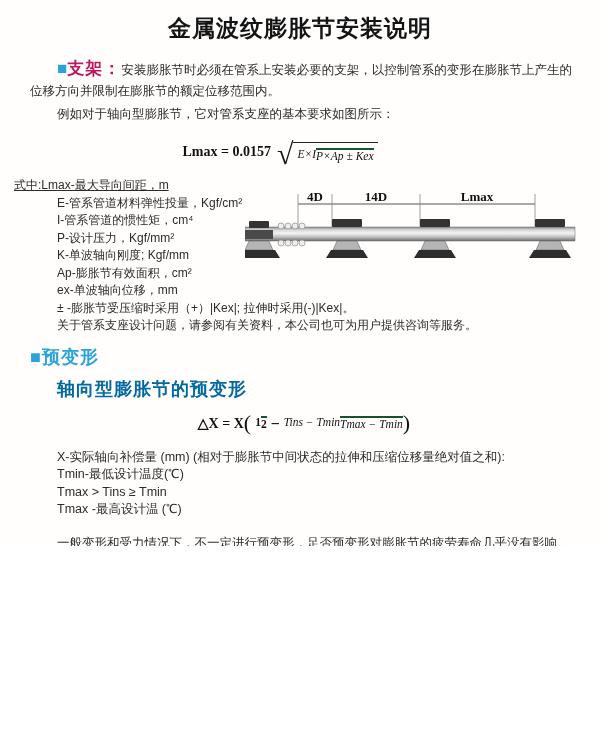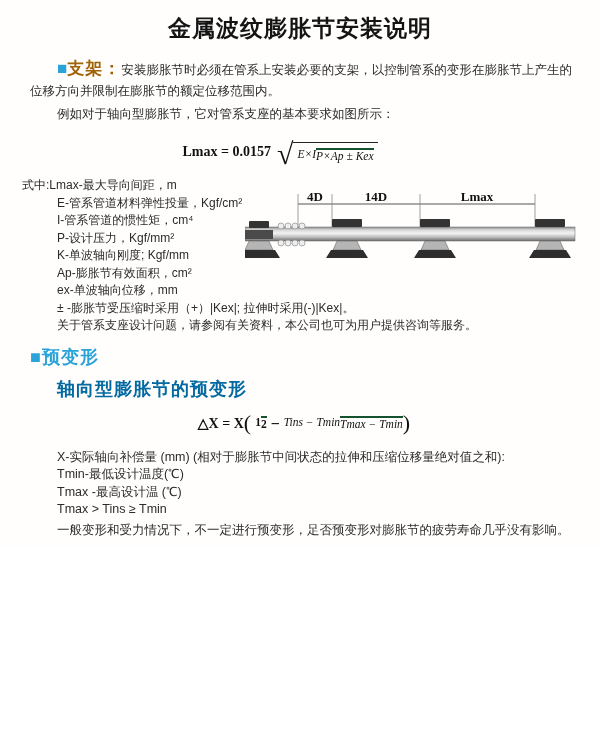--- a/index.html
+++ b/index.html
@@ -28,21 +28,21 @@
     text-indent:27px;
     text-align:justify;
   }
   .indent-line {
     margin:0 28px 0 57px;
     font-size:12.5px;
     line-height:17.5px;
   }
   
   .sec-marker { color:#29a3d8; font-size:17px; font-weight:bold; }
-  .runin-heading { color:#a16207; font-size:17px; font-weight:bold; letter-spacing:1px; }
+  .runin-heading { color:#be185d; font-size:17px; font-weight:bold; letter-spacing:1px; }
   .block-heading {
     margin:10px 0 4px 30px;
     color:#29a3d8; font-size:18px; font-weight:bold; letter-spacing:1px;
   }
   .sub-heading {
     margin:8px 0 6px 57px;
     color:#0369a1; font-size:18px; font-weight:bold; letter-spacing:1px;
   }
   .sub-heading2 {
     margin:8px 0 4px 42px;
@@ -60,21 +60,21 @@
   .frac .den { border-top:2px solid #14532d; }
   .frac.upright { font-style:normal; font-weight:bold; }
   .sqrt { display:inline-flex; align-items:flex-start; margin-left:6px; }
   .sqrt-sign { font-size:30px; line-height:26px; font-weight:normal; transform:translateY(2px); }
   .sqrt-body { border-top:1.5px solid #222; padding:1px 4px 0 4px; margin-top:3px; }
   .paren { font-size:22px; font-weight:normal; line-height:20px; transform:translateY(-1px); }
   .fx-gap { width:4px; }
   
   .defs { margin-top:5px; }
   .def-line { margin-left:57px; font-size:12px; line-height:17.5px; color:#2b2b2b; }
-  .def-line.lead { margin-left:22px; }
+  .def-line.lead { margin-left:14px;text-decoration:underline; }
   
   .diagram { position:absolute; top:190px; left:245px; }
 </style>
 </head>
 <body>
 
 <div class="page">
 
   <div class="doc-title">金属波纹膨胀节安装说明</div>
 
@@ -184,19 +184,19 @@
     <span class="fx-gap"></span>
     <span class="frac">
       <span class="num">Tins − Tmin</span>
       <span class="den">Tmax − Tmin</span>
     </span>
     <span class="paren">)</span>
   </div>
 
   <p class="indent-line" style="margin-top:4px">X-实际轴向补偿量 (mm) (相对于膨胀节中间状态的拉伸和压缩位移量绝对值之和):</p>
   <p class="indent-line">Tmin-最低设计温度(℃)</p>
+  <p class="indent-line">Tmax &gt; Tins ≥ Tmin</p>
   <p class="indent-line">Tmax -最高设计温 (℃)</p>
-  <p class="indent-line">Tmax &gt; Tins ≥ Tmin</p>
-  <p class="para" style="margin-top:1px">一般变形和受力情况下，不一定进行预变形，足否预变形对膨胀节的疲劳寿命几乎没有影响。</p>
+  <p class="para" style="margin-top:14px">一般变形和受力情况下，不一定进行预变形，足否预变形对膨胀节的疲劳寿命几乎没有影响。</p>
 
   <div class="sub-heading2">横向型膨胀节的预变形-冷紧</div>
 
 </div>
 
 </body></html>

